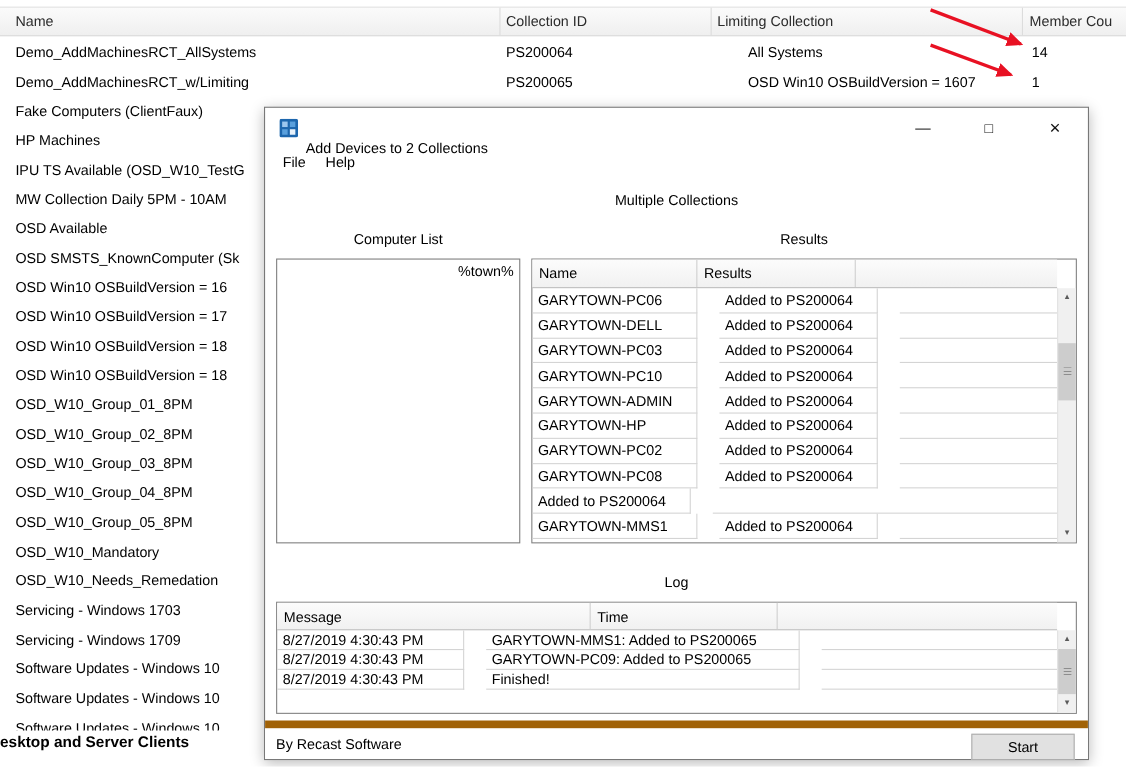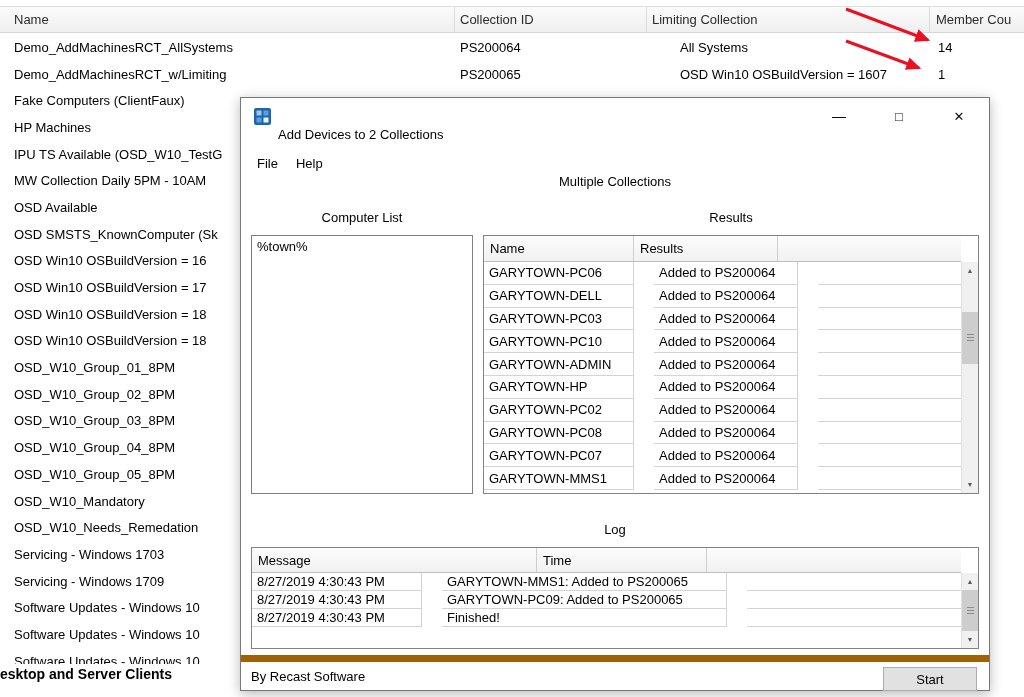--- a/index.html
+++ b/index.html
@@ -32,31 +32,31 @@
   .dialog { position:absolute; left:240px; top:97px; width:750px; height:594px;
     background:#fff; border:1px solid #787878; box-shadow:0 3px 12px rgba(0,0,0,.28); z-index:10; }
 
   .titlebar { position:absolute; left:0; top:0; right:0; height:36px; display:flex; align-items:center; }
   .app-icon { margin-left:13px; width:17px; height:17px; flex:0 0 auto; }
   .title { margin-left:7px;margin-top:36px; }
   .winbtns { position:absolute; right:0; top:0; height:36px; display:flex; }
   .winbtn { width:60px; height:100%; display:flex; align-items:center; justify-content:center; font-size:13px; color:#111; }
   .winbtn.min { font-size:14px; }
 
-  .menubar { position:absolute; left:0; top:36px; right:0; height:26px; display:flex; align-items:center; padding-left:7px;margin-top:16px; }
+  .menubar { position:absolute; left:0; top:36px; right:0; height:26px; display:flex; align-items:center; padding-left:7px; }
   .menu-item { padding:4px 9px; }
 
   .section-title { position:absolute; left:0; right:0; top:76px; text-align:center; }
   .cl-label  { position:absolute; left:10px;  width:222px; top:112px; text-align:center; }
   .res-label { position:absolute; left:242px; width:496px; top:112px; text-align:center; }
   .log-label { position:absolute; left:10px;  width:728px; top:424px; text-align:center; }
 
   .computer-list { position:absolute; left:10px; top:137px; width:222px; height:259px;
     border:1px solid #7f7f7f; resize:none; outline:none; padding:3px 5px;
-    font-family:"Liberation Sans",sans-serif; font-size:13px; overflow:hidden; }
+    font-family:"Liberation Sans",sans-serif; font-size:13px; overflow:hidden;text-align:right; }
 
   .grid { position:absolute; background:#fff; border:1px solid #828282; }
   .results-grid { left:242px; top:137px; width:496px; height:259px; }
   .log-grid     { left:10px;  top:449px; width:728px; height:102px; }
 
   .grid-header { position:absolute; left:0; top:0; right:17px; display:flex;
     background:linear-gradient(#fcfcfc,#f1f1f1); border-bottom:1px solid #bdbdbd; }
   .results-grid .grid-header { height:26px; }
   .log-grid     .grid-header { height:25px; }
   .grid-hcell { display:flex; align-items:center; padding:0 6px; border-right:1px solid #cfcfcf;
@@ -260,21 +260,20 @@
             <div class="grid-cell gc-name">GARYTOWN-PC02</div>
             <div class="grid-cell gc-result">Added to PS200064</div>
             <div class="grid-cell gc-fill"></div>
           </div>
           <div class="grid-row">
             <div class="grid-cell gc-name">GARYTOWN-PC08</div>
             <div class="grid-cell gc-result">Added to PS200064</div>
             <div class="grid-cell gc-fill"></div>
           </div>
           <div class="grid-row">
-            <div class="grid-cell gc-name">GARYTOWN-PC07</div>
             <div class="grid-cell gc-result">Added to PS200064</div>
             <div class="grid-cell gc-fill"></div>
           </div>
           <div class="grid-row">
             <div class="grid-cell gc-name">GARYTOWN-MMS1</div>
             <div class="grid-cell gc-result">Added to PS200064</div>
             <div class="grid-cell gc-fill"></div>
           </div>
         </div>
       <div class="vscroll">

